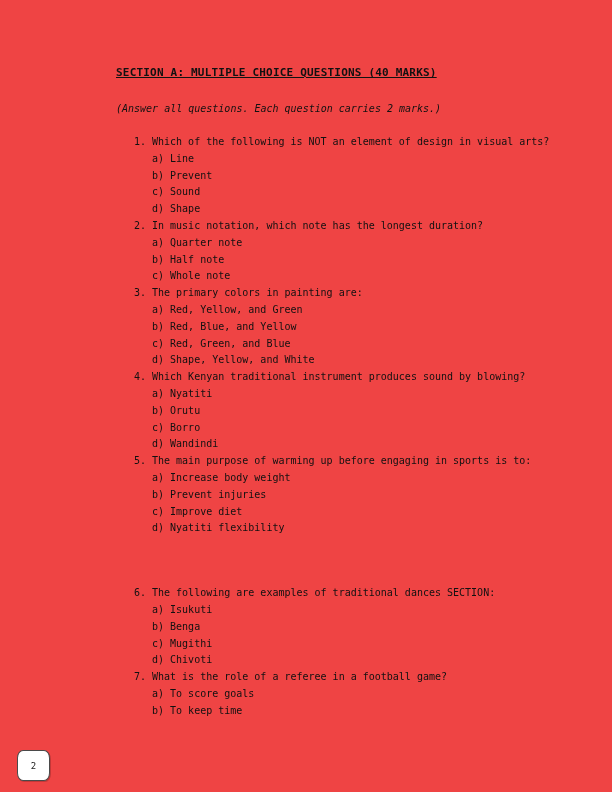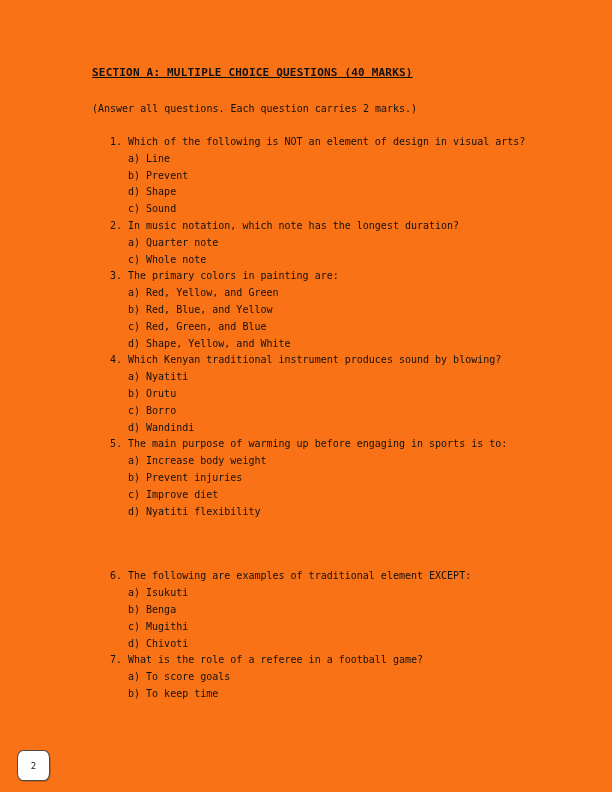--- a/index.html
+++ b/index.html
@@ -4,37 +4,38 @@
 <style>
   html, body {
     margin: 0;
     padding: 0;
     background: #ffffff;
   }
   .page {
     position: relative;
     width: 612px;
     height: 792px;
-    background: #f97316;
+    background: #ef4444;
     color: #111111;
     font-family: "DejaVu Sans Mono", "Liberation Mono", monospace;
     box-sizing: border-box;
-    padding: 66px 50px 0 92px;
+    padding: 66px 50px 0 116px;
     overflow: hidden;
   }
   .section-title {
     font-size: 11px;
     font-weight: bold;
     text-decoration: underline;
     letter-spacing: 0.2px;
     margin: 0 0 24px 0;
     white-space: nowrap;
   }
   .instructions {
     font-size: 10px;
+    font-style: italic;
     margin: 0 0 20px 0;
     white-space: nowrap;
   }
   .questions {
     margin-left: 18px;
   }
   .question {
     font-size: 10px;
     line-height: 16.8px;
   }
@@ -85,29 +86,30 @@
   <p class="instructions">(Answer all questions. Each question carries 2 marks.)</p>
 
   <div class="questions">
       <div class="question">
         <div class="q-row">
           <span class="q-num">1.</span>
           <span class="q-text">Which of the following is NOT an element of design in visual arts?</span>
         </div>
         <div class="q-option">a) Line</div>
         <div class="q-option">b) Prevent</div>
+        <div class="q-option">c) Sound</div>
         <div class="q-option">d) Shape</div>
-        <div class="q-option">c) Sound</div>
       </div>
       <div class="question">
         <div class="q-row">
           <span class="q-num">2.</span>
           <span class="q-text">In music notation, which note has the longest duration?</span>
         </div>
         <div class="q-option">a) Quarter note</div>
+        <div class="q-option">b) Half note</div>
         <div class="q-option">c) Whole note</div>
       </div>
       <div class="question">
         <div class="q-row">
           <span class="q-num">3.</span>
           <span class="q-text">The primary colors in painting are:</span>
         </div>
         <div class="q-option">a) Red, Yellow, and Green</div>
         <div class="q-option">b) Red, Blue, and Yellow</div>
         <div class="q-option">c) Red, Green, and Blue</div>
@@ -129,21 +131,21 @@
           <span class="q-text">The main purpose of warming up before engaging in sports is to:</span>
         </div>
         <div class="q-option">a) Increase body weight</div>
         <div class="q-option">b) Prevent injuries</div>
         <div class="q-option">c) Improve diet</div>
         <div class="q-option">d) Nyatiti flexibility</div>
       </div>
       <div class="question gap-before">
         <div class="q-row">
           <span class="q-num">6.</span>
-          <span class="q-text">The following are examples of traditional element EXCEPT:</span>
+          <span class="q-text">The following are examples of traditional dances SECTION:</span>
         </div>
         <div class="q-option">a) Isukuti</div>
         <div class="q-option">b) Benga</div>
         <div class="q-option">c) Mugithi</div>
         <div class="q-option">d) Chivoti</div>
       </div>
       <div class="question">
         <div class="q-row">
           <span class="q-num">7.</span>
           <span class="q-text">What is the role of a referee in a football game?</span>

